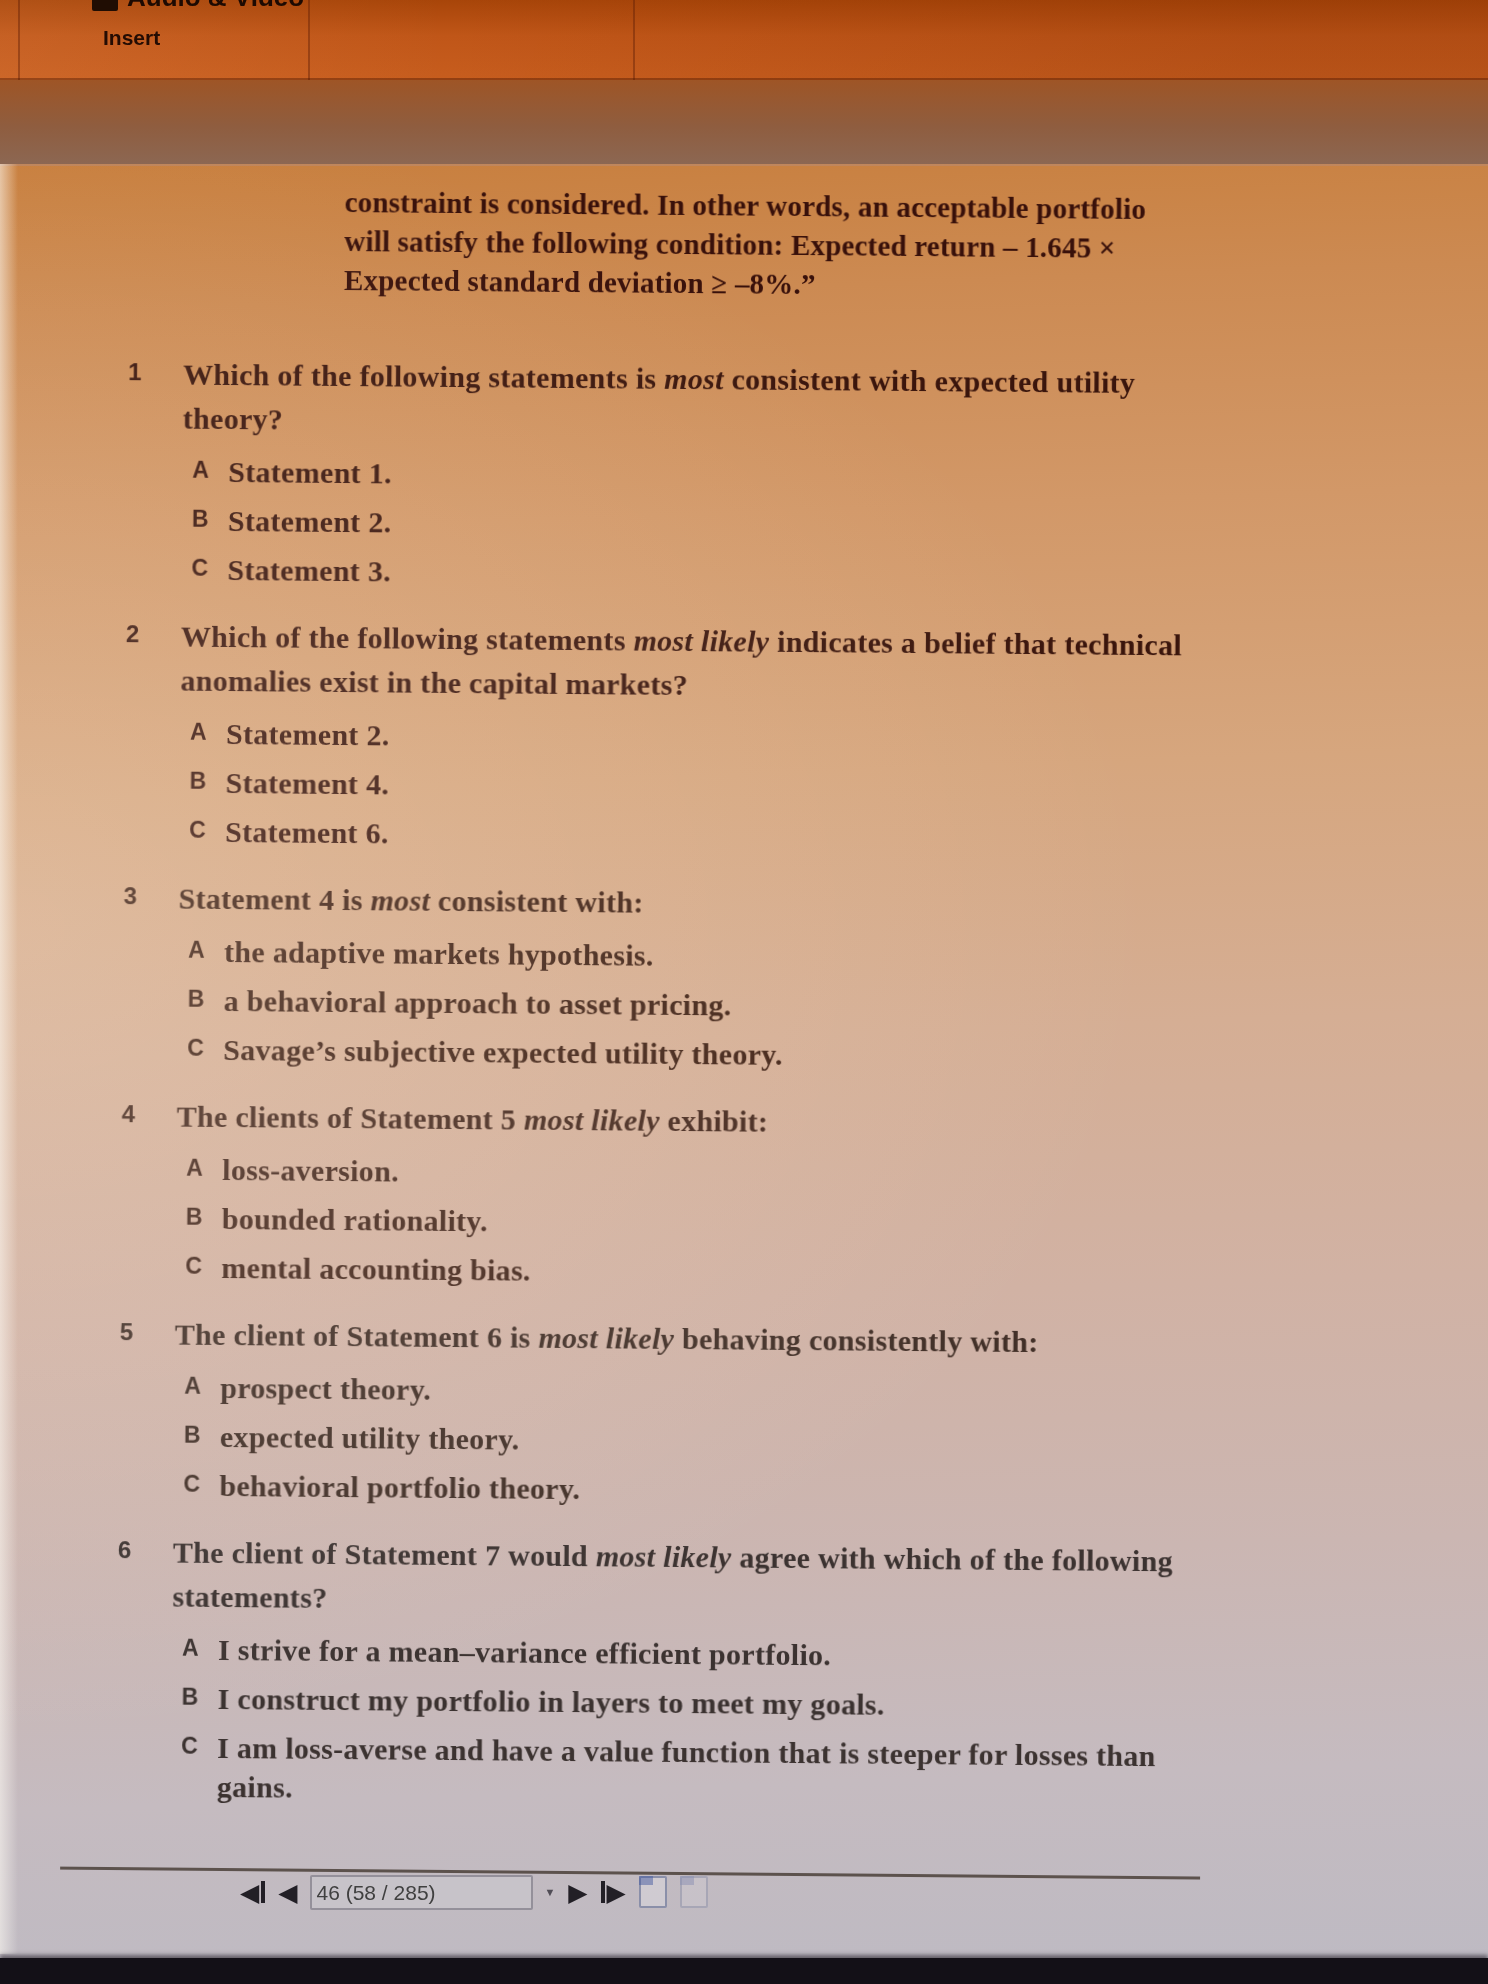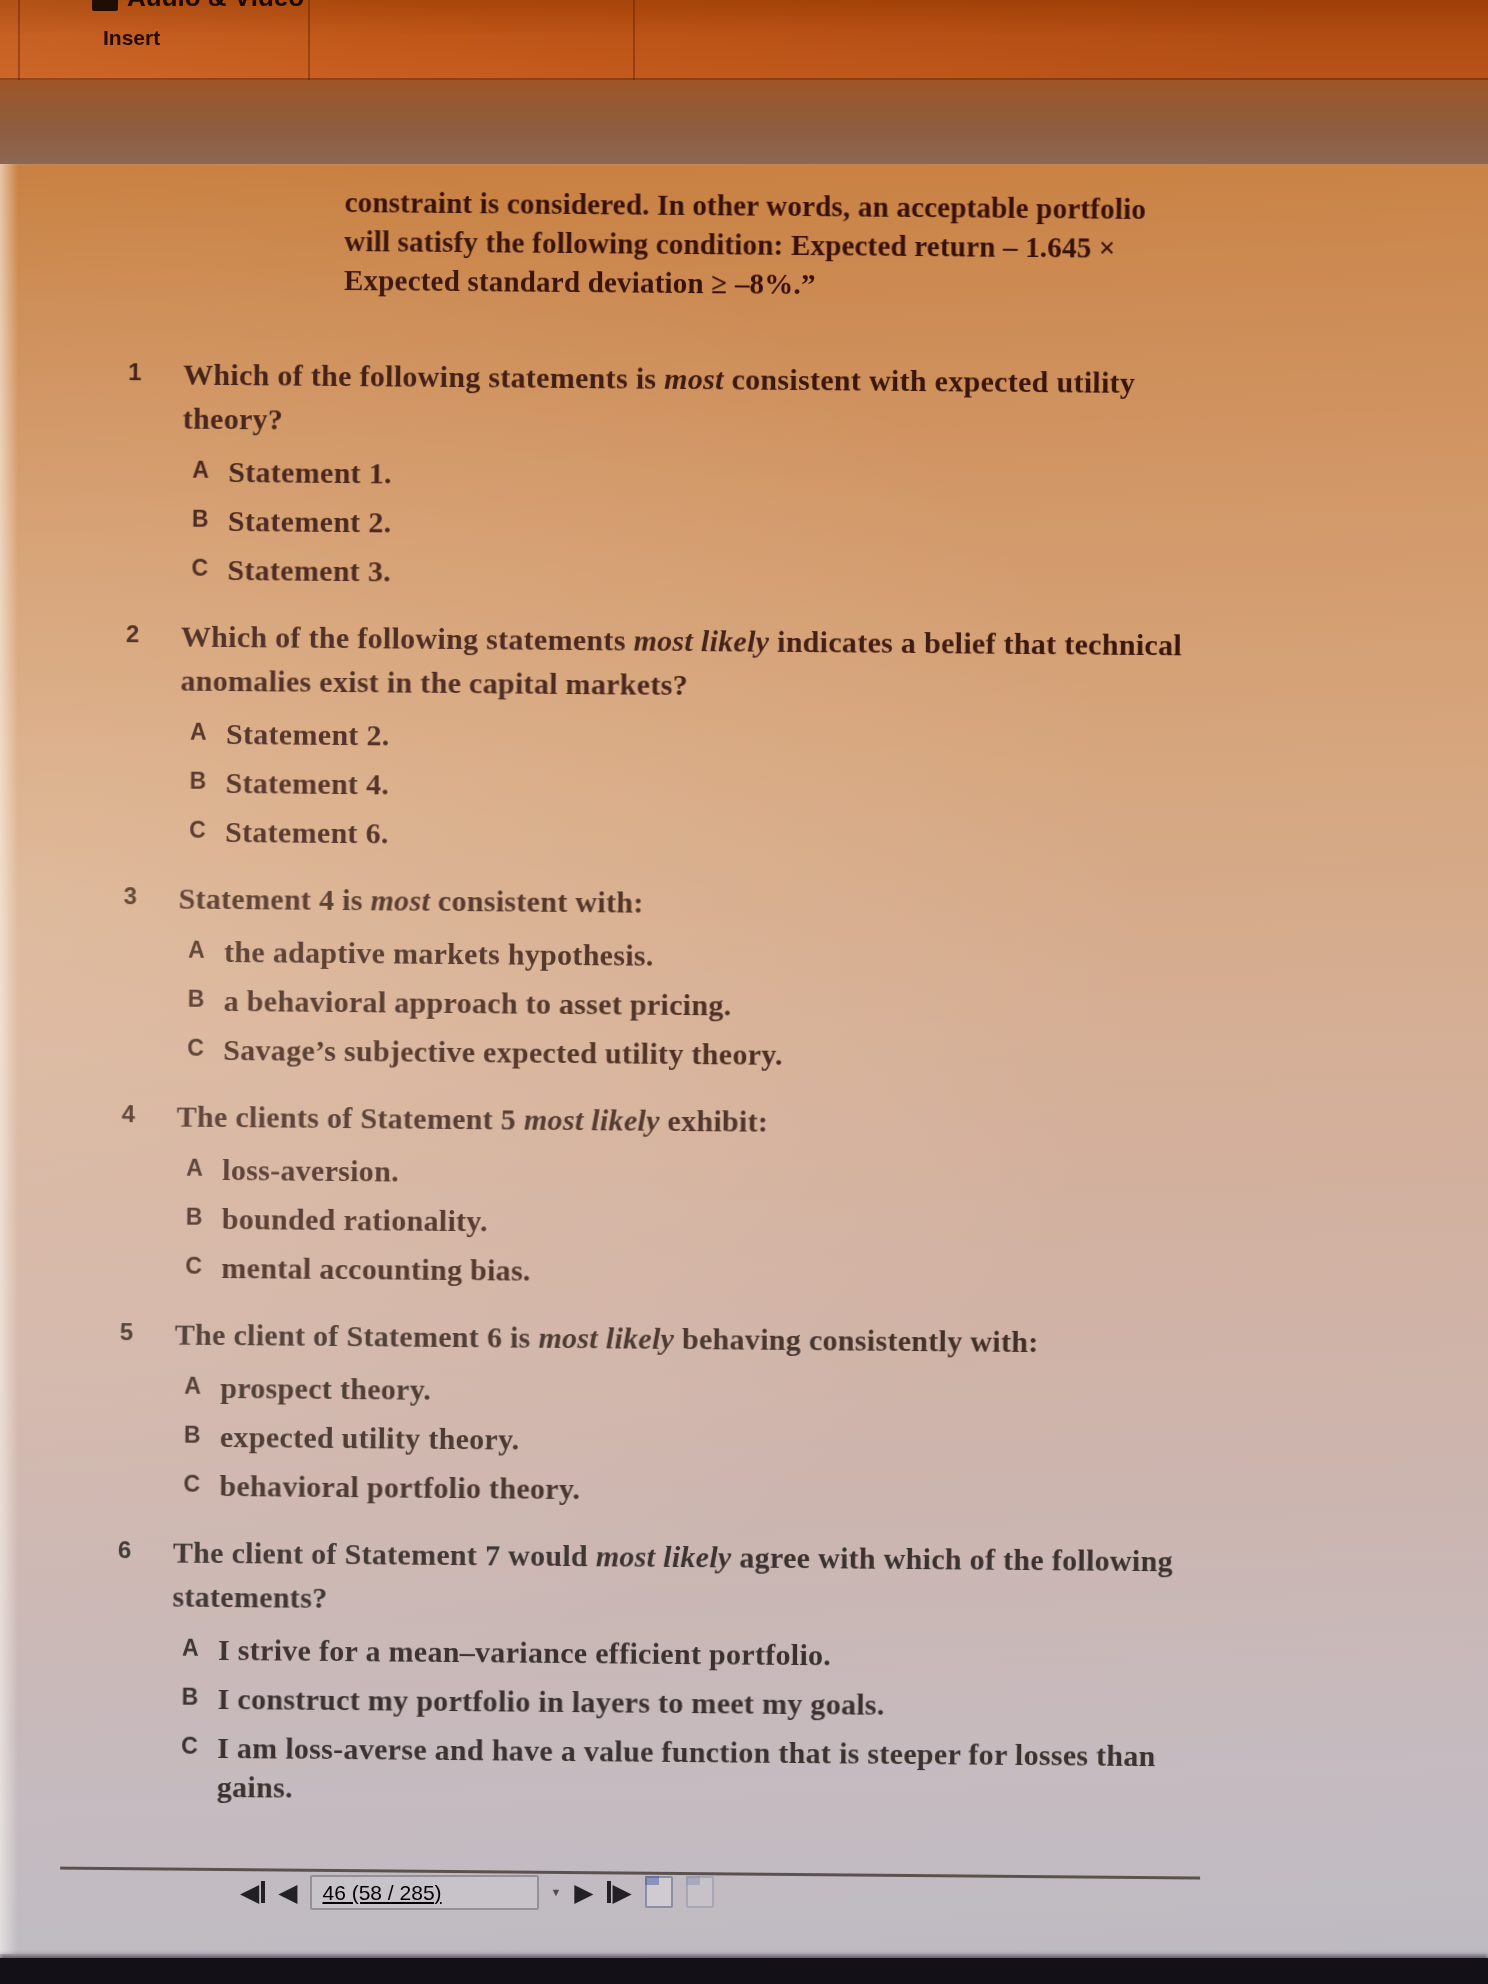--- a/index.html
+++ b/index.html
@@ -63,22 +63,22 @@
   .doc-rule{margin:52px 0 0 75px;width:1140px;height:3px;background:#4a4038;opacity:0.85;border:0;}
 
   
   .pager{position:absolute;left:240px;top:1872px;height:40px;display:flex;align-items:center;
          gap:13px;z-index:7;filter:blur(0.45px);
          font-family:"Liberation Sans","DejaVu Sans",sans-serif;color:#221f26;}
   .pbtn{display:flex;align-items:center;font-size:25px;line-height:25px;cursor:default;}
   .pbar{display:inline-block;width:4px;height:22px;background:#221f26;}
   .gap2{gap:2px}
   .page-field{width:205px;height:30px;border:2px solid #94909a;background:#c7c3c9;
-              border-radius:2px;font-size:21px;color:#000000;padding:1px 10px 0 10px;
-              display:flex;align-items:center;text-decoration:underline;}
+              border-radius:2px;font-size:21px;color:#404040;padding:1px 10px 0 4px;
+              display:flex;align-items:center;}
   .drop-caret{font-size:11px;color:#504d56;margin-left:-2px;}
   .view-ic{width:24px;height:28px;border:2px solid rgba(80,92,135,0.55);border-radius:2px;
            background:rgba(235,235,240,0.35);position:relative;}
   .view-ic::before{content:"";position:absolute;left:-2px;top:-2px;width:14px;height:9px;
            background:rgba(70,90,160,0.5);}
   .view-ic.faint{opacity:0.45;}
 
   
   .bezel{position:absolute;left:0;bottom:0;width:1488px;height:26px;background:#131017;z-index:8;
          box-shadow:0 -3px 4px rgba(40,35,45,0.6);}

